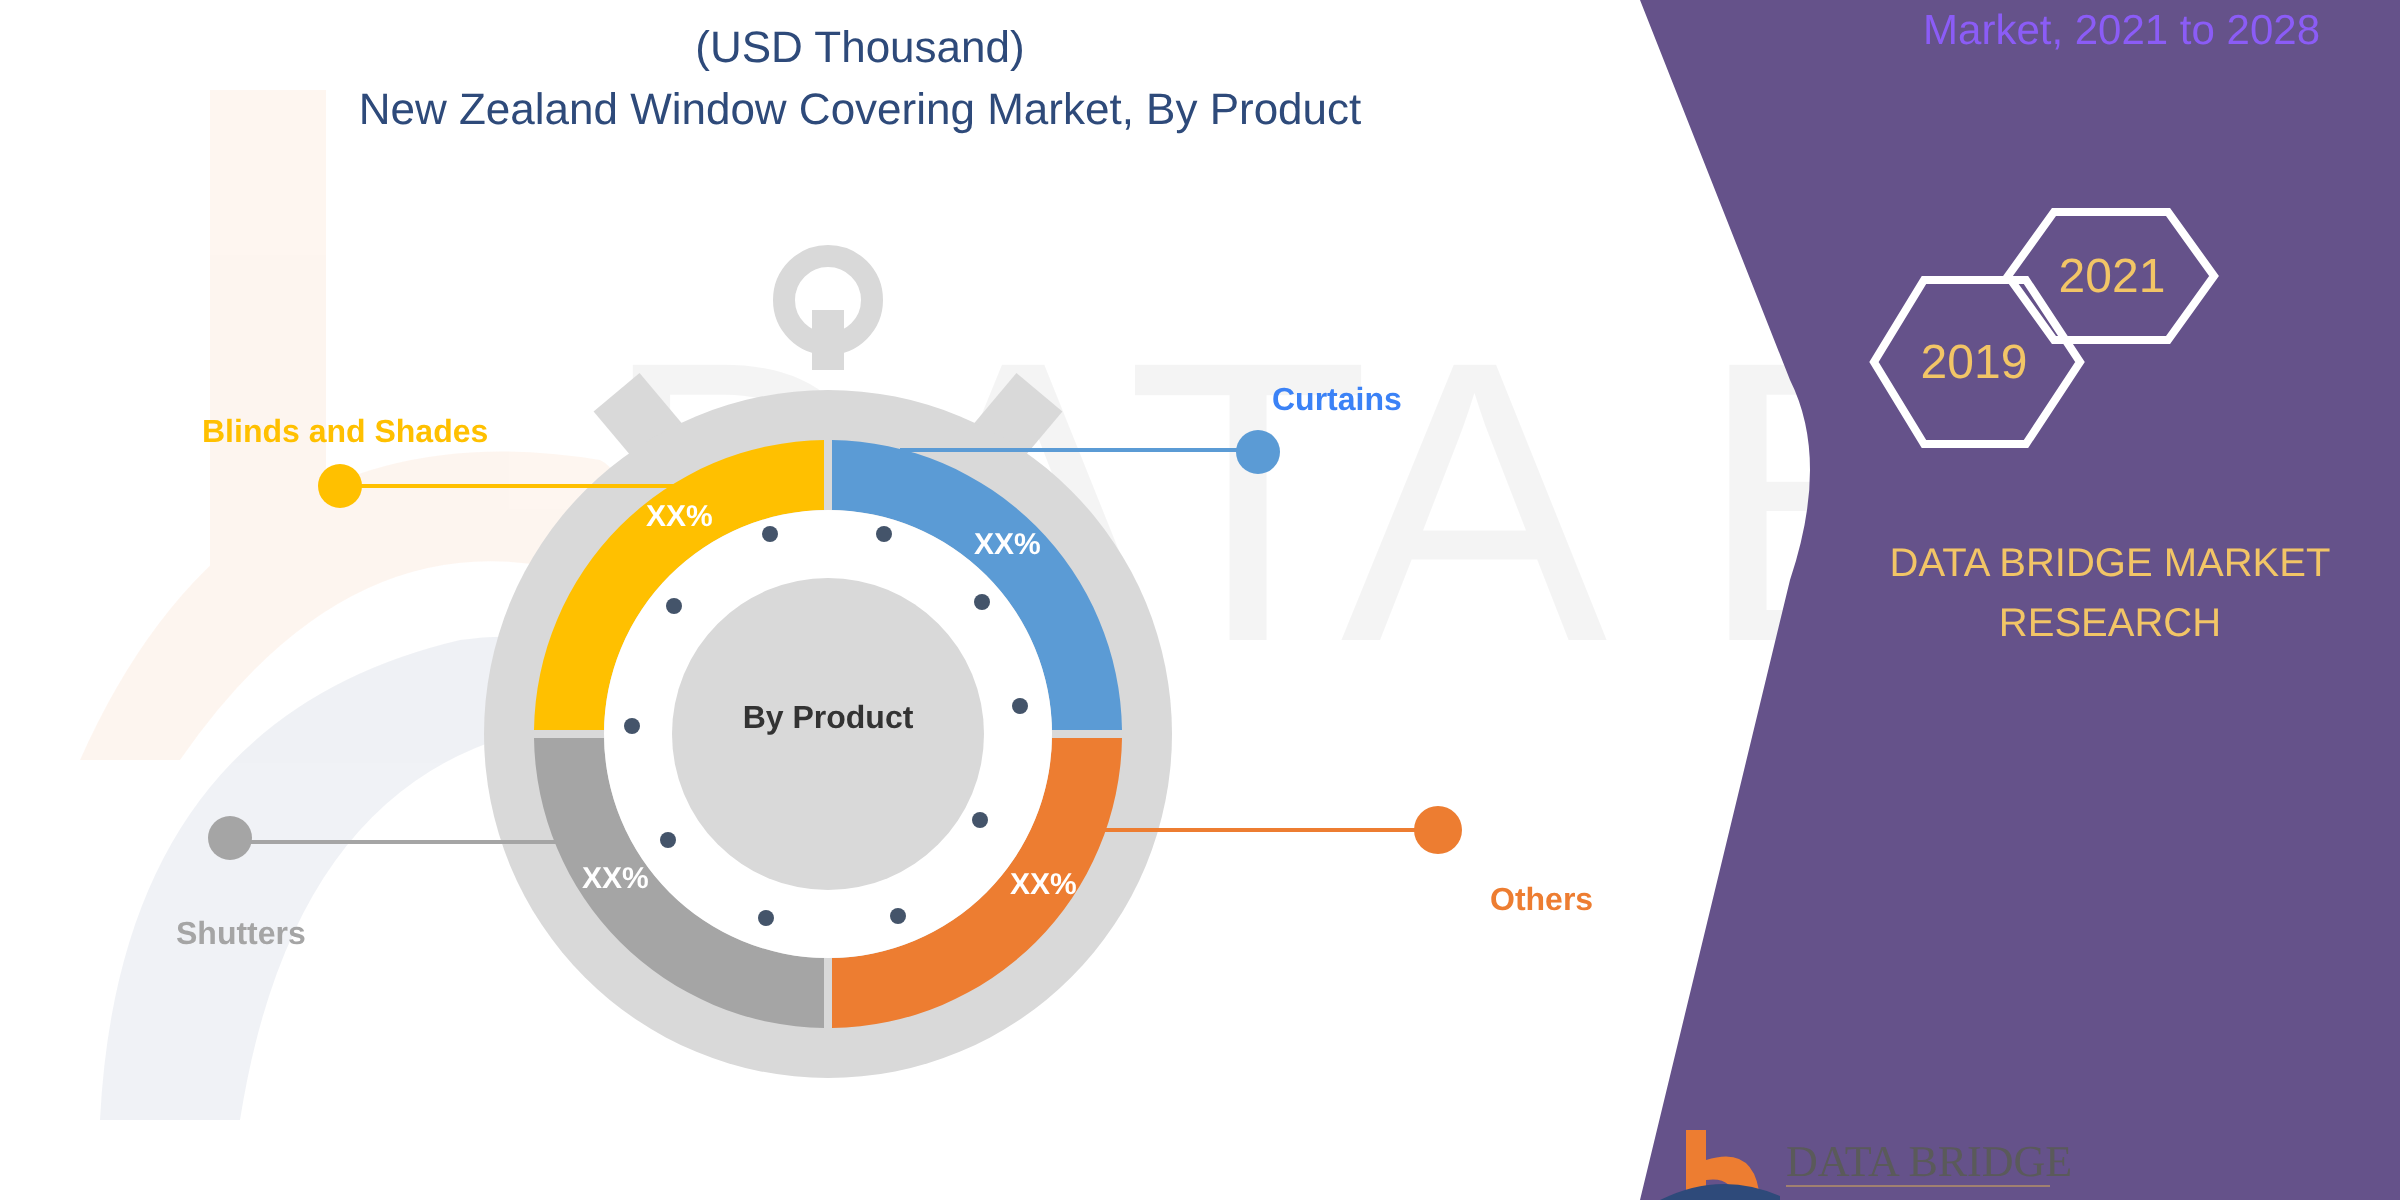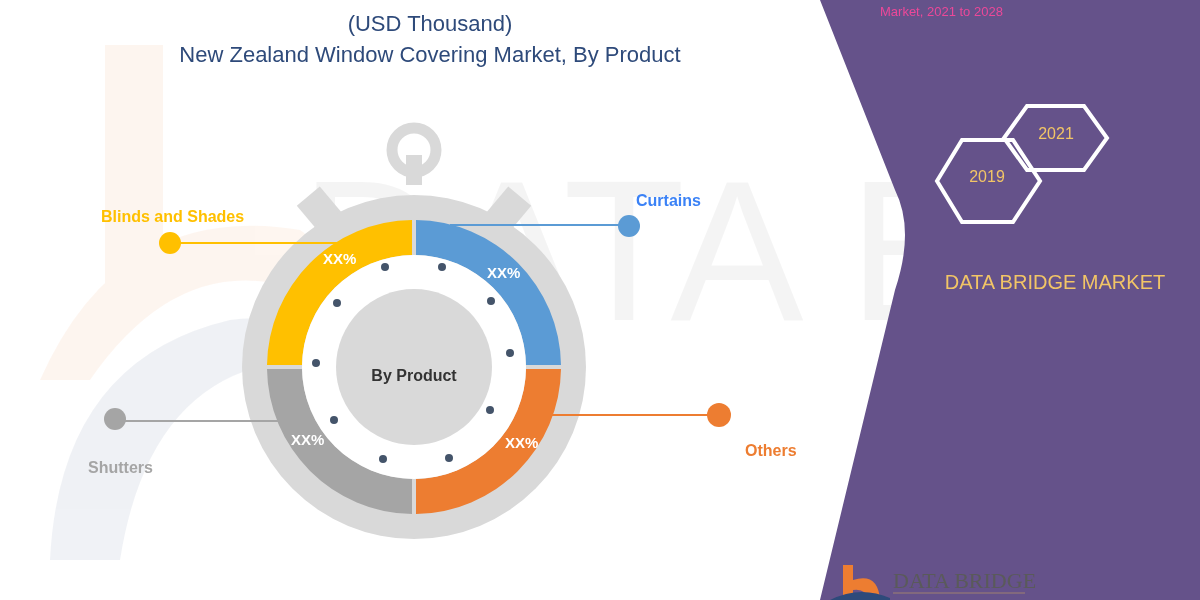--- a/index.html
+++ b/index.html
@@ -13,30 +13,30 @@
       left: 150px; width: 560px; top: 8px; text-align: center;
       color: #2e4a7a; font-size: 22px; line-height: 31px;
     }
     .label {
       font-weight: bold; font-size: 16px; white-space: nowrap;
     }
     .pct {
       color: #ffffff; font-weight: bold; font-size: 15px;
     }
     .center-text {
-      font-weight: bold; font-size: 16px; color: #333333; margin-top: 16px;
+      font-weight: bold; font-size: 16px; color: #333333;
     }
     .side-text {
-      color: #ec4899; font-size: 13px; text-align: left;
+      color: #8b5cf6; font-size: 21px; text-align: right;
     }
     .brand-text {
       color: #f2c566; font-size: 20px; text-align: center; line-height: 30px;
     }
     .year {
-      color: #f2c566; font-size: 16px; text-align: center;
+      color: #f2c566; font-size: 24px; text-align: center;
     }
     svg { position: absolute; left: 0; top: 0; }
   </style>
 </head>
 <body>
 
 <svg width="1200" height="600" viewBox="0 0 1200 600">
 
   <g opacity="0.07">
     <rect x="105" y="45" width="58" height="260" fill="#ed7d31"></rect>
@@ -128,14 +128,15 @@
 <div class="abs pct" style="left:291px; top:431px;">XX%</div>
 <div class="abs pct" style="left:505px; top:434px;">XX%</div>
 
 <div class="abs center-text" style="left:344px; width:140px; top:351px; text-align:center;">By Product</div>
 
 <div class="abs side-text" style="left:880px; width:280px; top:4px;">Market, 2021 to 2028</div>
 <div class="abs year" style="left:1026px; width:60px; top:125px;">2021</div>
 <div class="abs year" style="left:956px; width:62px; top:168px;">2019</div>
 <div class="abs brand-text" style="left:920px; width:270px; top:254px;margin-top:13px;">
   <div>DATA BRIDGE MARKET</div>
+  <div>RESEARCH</div>
 </div>
 <div class="abs" style="left:893px; top:568px; color:#5a5a5a; font-family:'Liberation Serif', serif; font-size:22px; letter-spacing:0px;">DATA BRIDGE</div>
 
 </body></html>

